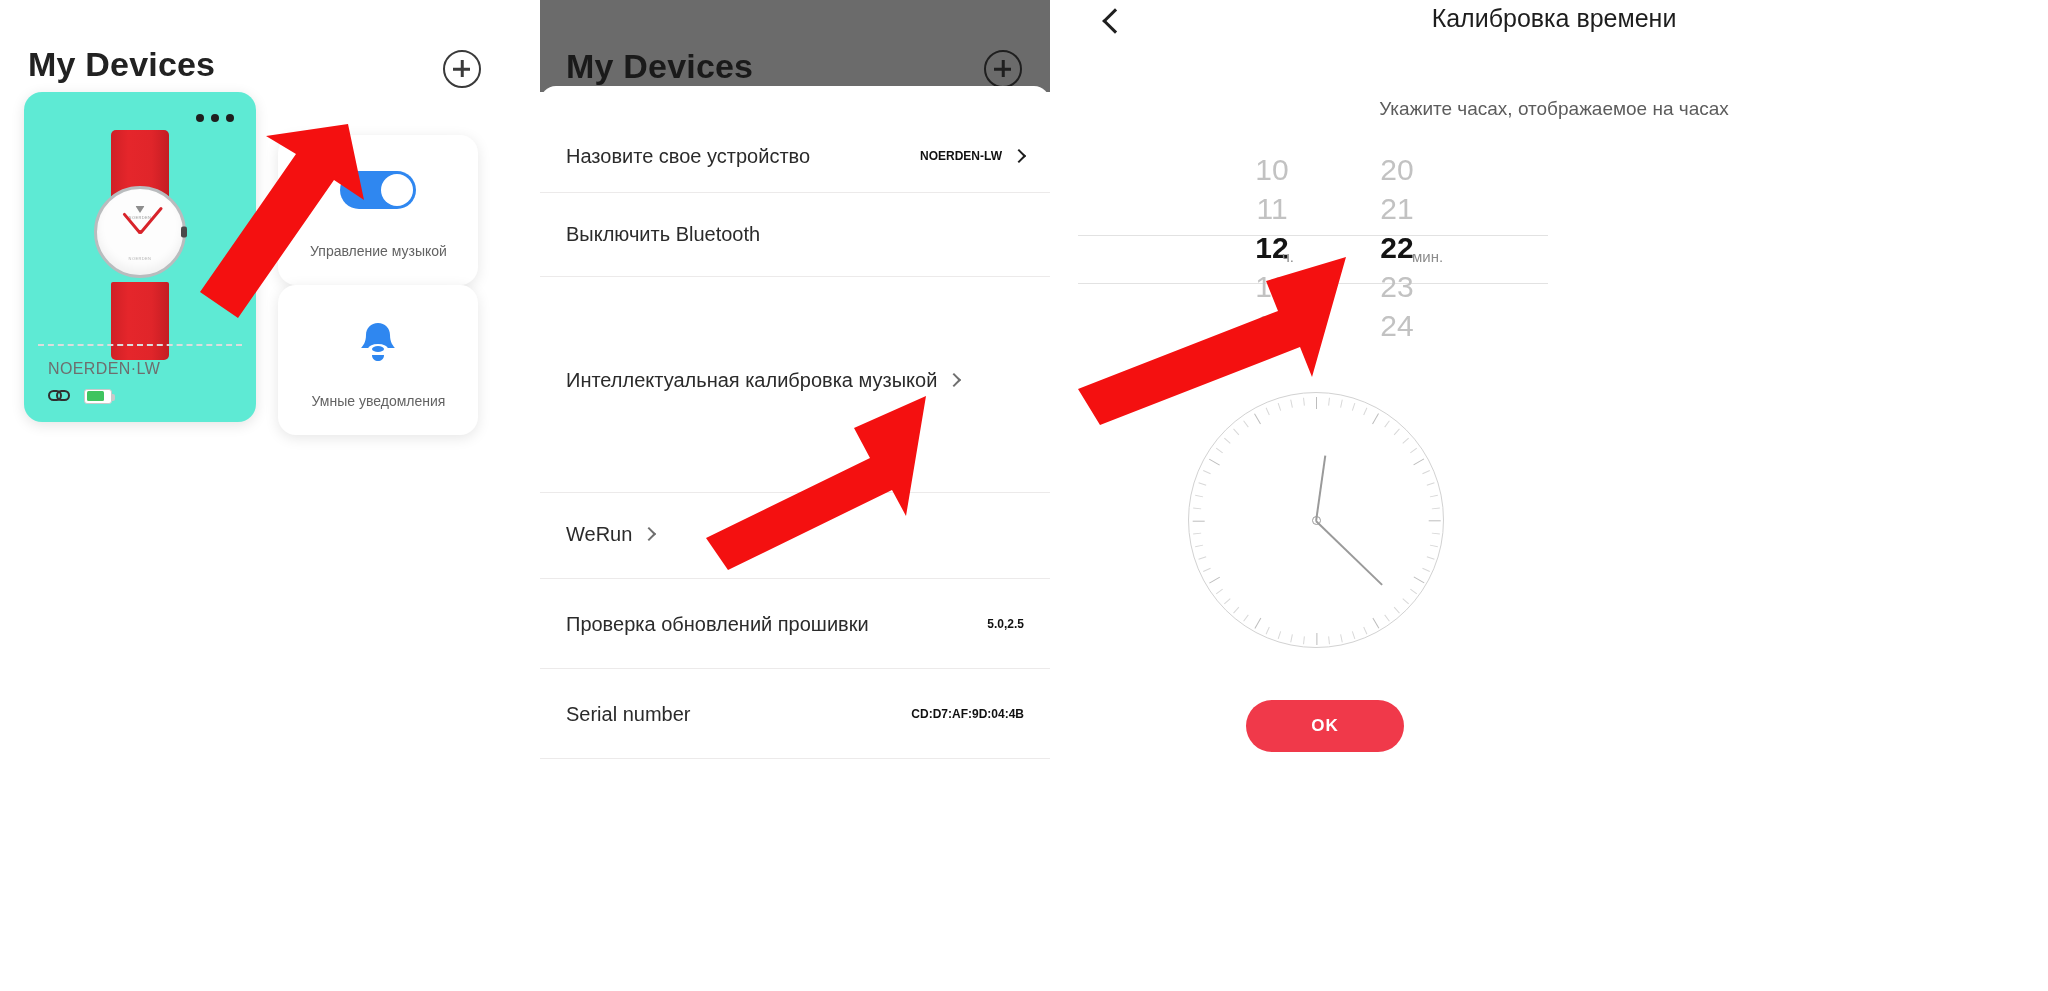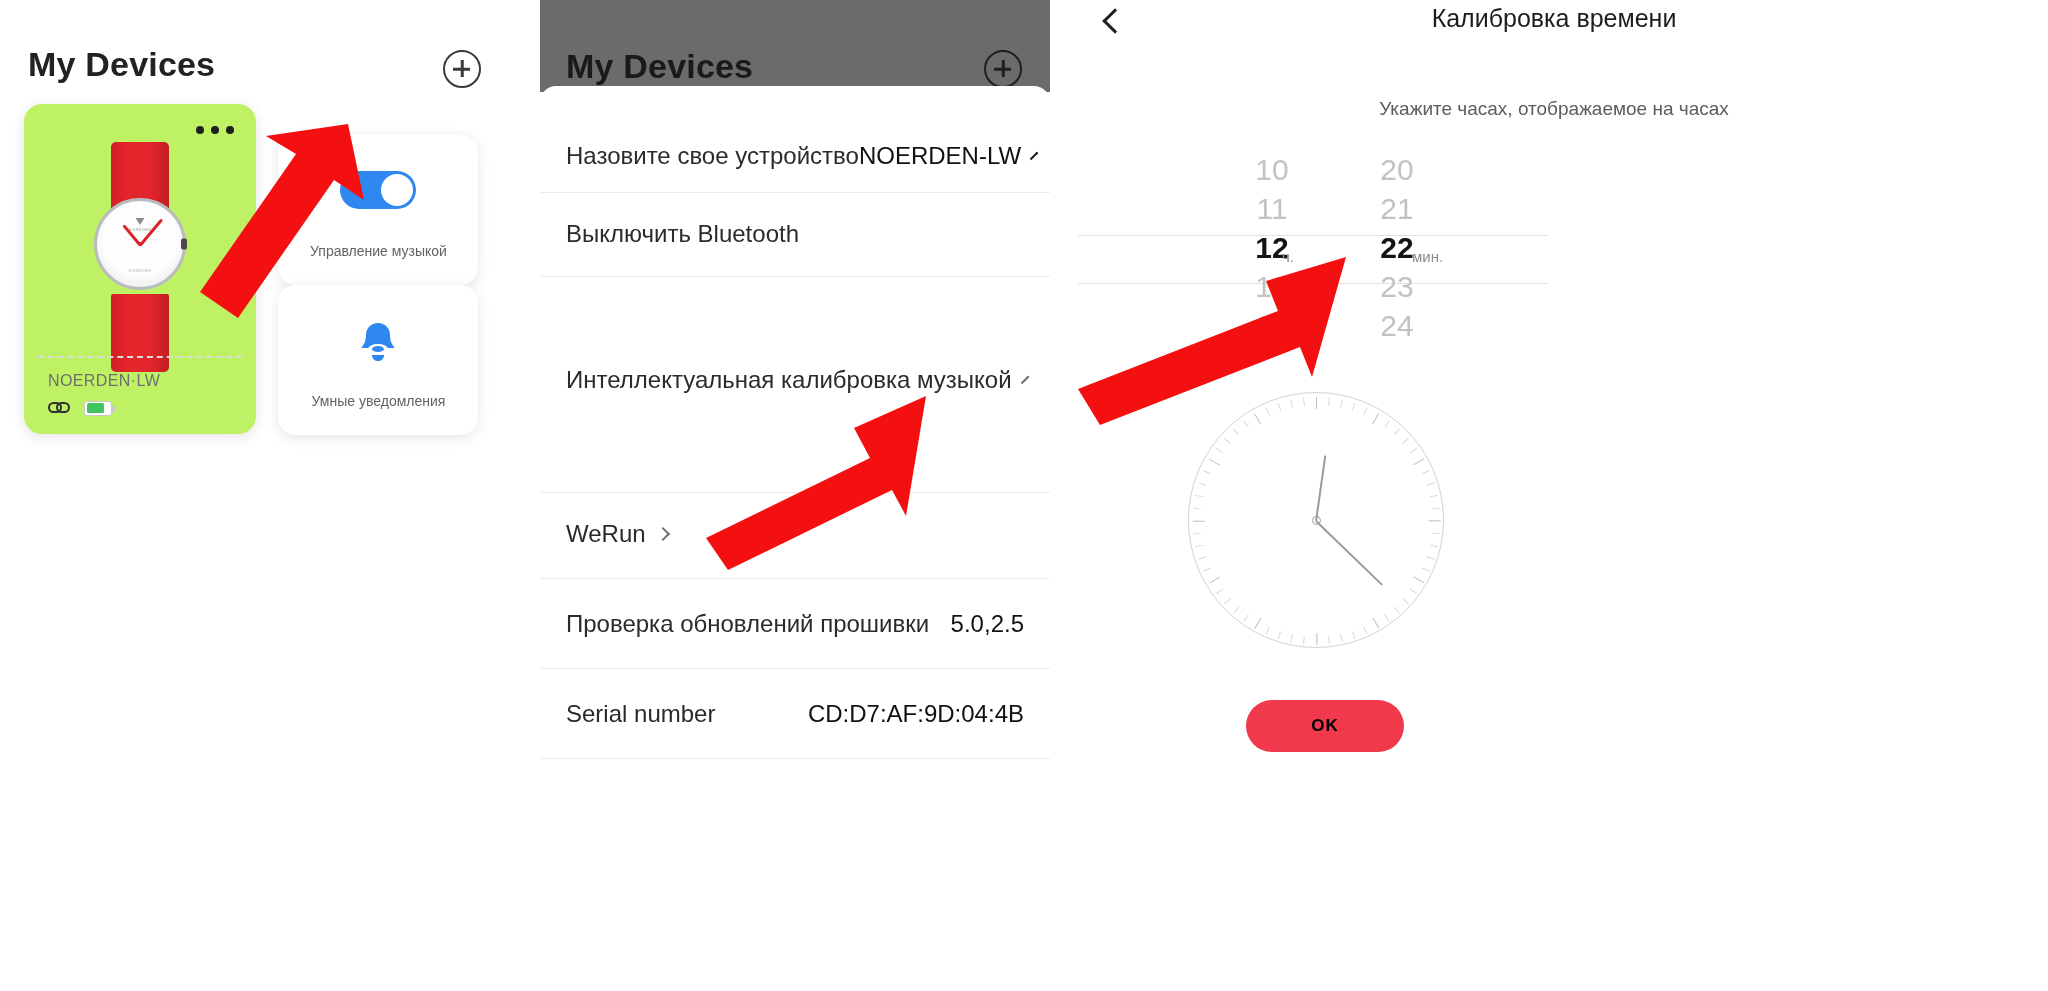--- a/index.html
+++ b/index.html
@@ -21,22 +21,22 @@
     position: absolute; left: 443px; top: 50px; width: 38px; height: 38px;
     border: 2.5px solid #3a3a3a; border-radius: 50%;
   }
   .p1-add::before, .p1-add::after {
     content: ""; position: absolute; background: #3a3a3a;
   }
   .p1-add::before { left: 50%; top: 8px; width: 2.5px; height: 17px; transform: translateX(-50%); }
   .p1-add::after  { top: 50%; left: 8px; height: 2.5px; width: 17px; transform: translateY(-50%); }
 
   .card-device {
-    position: absolute; left: 24px; top: 104px; width: 232px; height: 330px;
-    background: #bef264; border-radius: 18px;
+    position: absolute; left: 24px; top: 92px; width: 232px; height: 330px;
+    background: #5eead4; border-radius: 18px;
     box-shadow: 0 3px 14px rgba(0,0,0,.11);
     text-align: right;
   }
   .dots {
     position: absolute; right: 22px; top: 22px; display: flex; gap: 7px;
   }
   .dots i { display: block; width: 8px; height: 8px; border-radius: 50%; background: #1f1f1f; }
 
   
   .watch { position: absolute; left: 50%; top: 38px; transform: translateX(-50%); width: 92px; height: 230px; }
@@ -147,22 +147,22 @@
   .p2-add::after  { top: 50%; left: 8px; height: 2.5px; width: 17px; transform: translateY(-50%); }
 
   .p2-sheet {
     position: absolute; left: 0; top: 86px; width: 510px; height: 905px;
     background: #fff; border-radius: 16px 16px 0 0;
   }
   .row {
     position: absolute; left: 0; width: 510px;
     display: flex; align-items: center; padding: 0 26px;
   }
-  .row-label { font-size: 24px; color: #2b2b2b; white-space: nowrap; }
-  .row-value { margin-left: auto; font-size: 24px; font-weight: 400; color: #111; white-space: nowrap; }
+  .row-label { font-size: 20px; color: #2b2b2b; white-space: nowrap; }
+  .row-value { margin-left: auto; font-size: 12px; font-weight: 700; color: #111; white-space: nowrap; }
   .chev {
     display: inline-block; width: 10px; height: 10px; margin-left: 12px;
     border-right: 2.4px solid #6f6f6f; border-top: 2.4px solid #6f6f6f;
     transform: rotate(45deg);
   }
   .chev.dark { border-color: #1d1d1d; }
   .hr { position: absolute; left: 0; width: 510px; height: 1px; background: #eceaea; }
 
   
   .panel3 { position: absolute; left: 1060px; top: 0; width: 988px; height: 991px; background: #fff; }
@@ -208,21 +208,21 @@
     position: absolute; left: 50%; top: 50%; background: #9a9a9a;
     transform-origin: 0 50%; height: 1.8px;
   }
   .ch { width: 66px; transform: rotate(-82deg); }
   .cm { width: 92px; transform: rotate(44deg); }
   .cpivot { position: absolute; left: 50%; top: 50%; width: 9px; height: 9px; margin: -4.5px 0 0 -4.5px; border-radius: 50%; border: 1.6px solid #9a9a9a; background: #fff; }
 
   .ok-btn {
     position: absolute; left: 186px; top: 700px; width: 158px; height: 52px;
     background: #f0394a; border-radius: 26px; border: none;
-    color: #000000; font-size: 17px; font-weight: 700; letter-spacing: 1px;
+    color: #ffffff; font-size: 17px; font-weight: 700; letter-spacing: 1px;
     font-family: "Liberation Sans", sans-serif; cursor: pointer;
   }
 
   
   .arrow { position: absolute; pointer-events: none; }
   .a1 { left: 196px; top: 122px; width: 170px; height: 200px; }
   .a2 { left: 690px; top: 392px; width: 240px; height: 180px; }
   .a3 { left: 1060px; top: 255px; width: 290px; height: 175px; }
 </style>
 </head>

